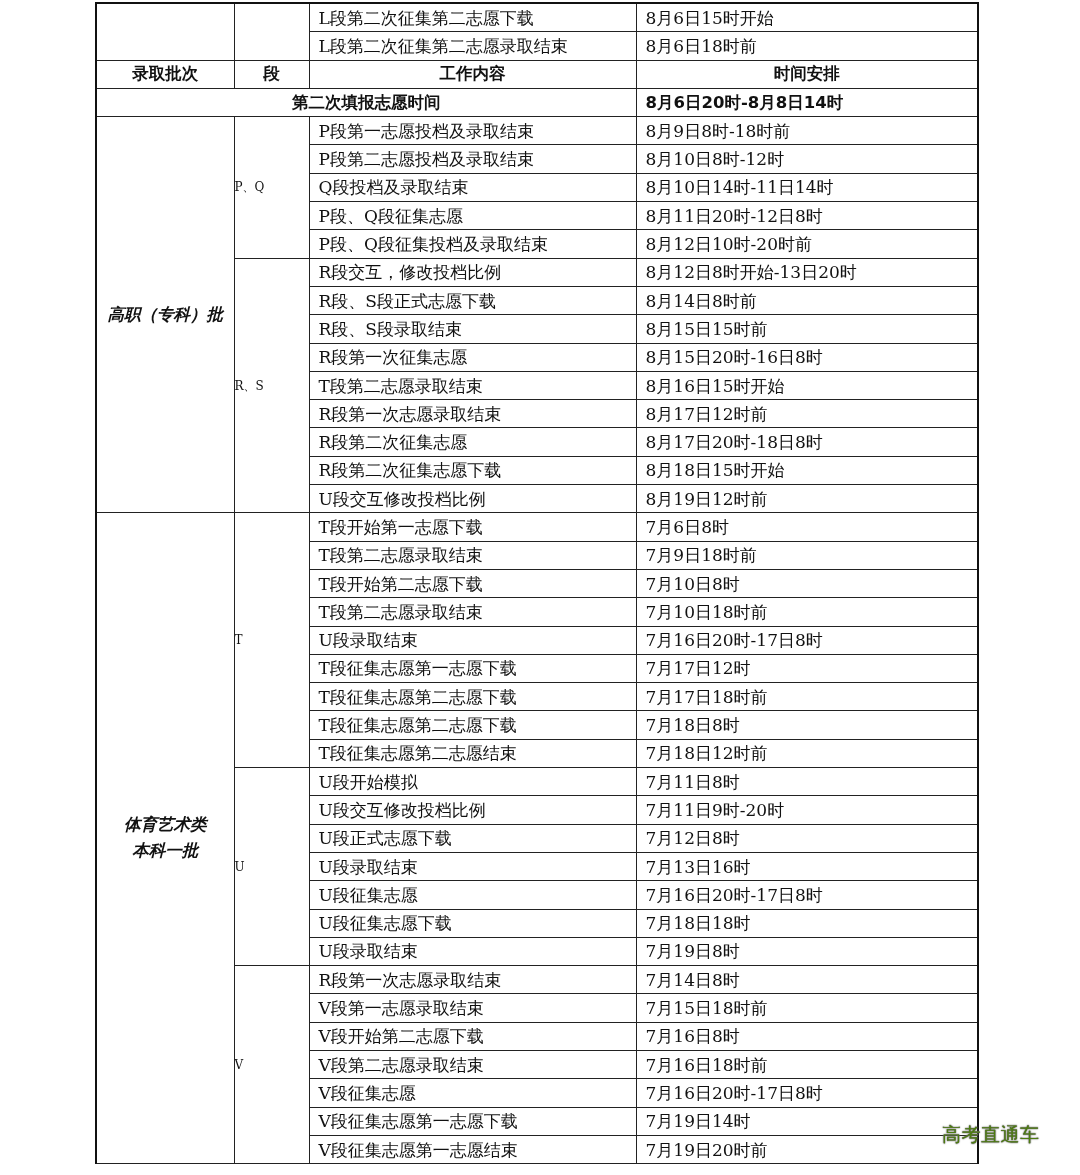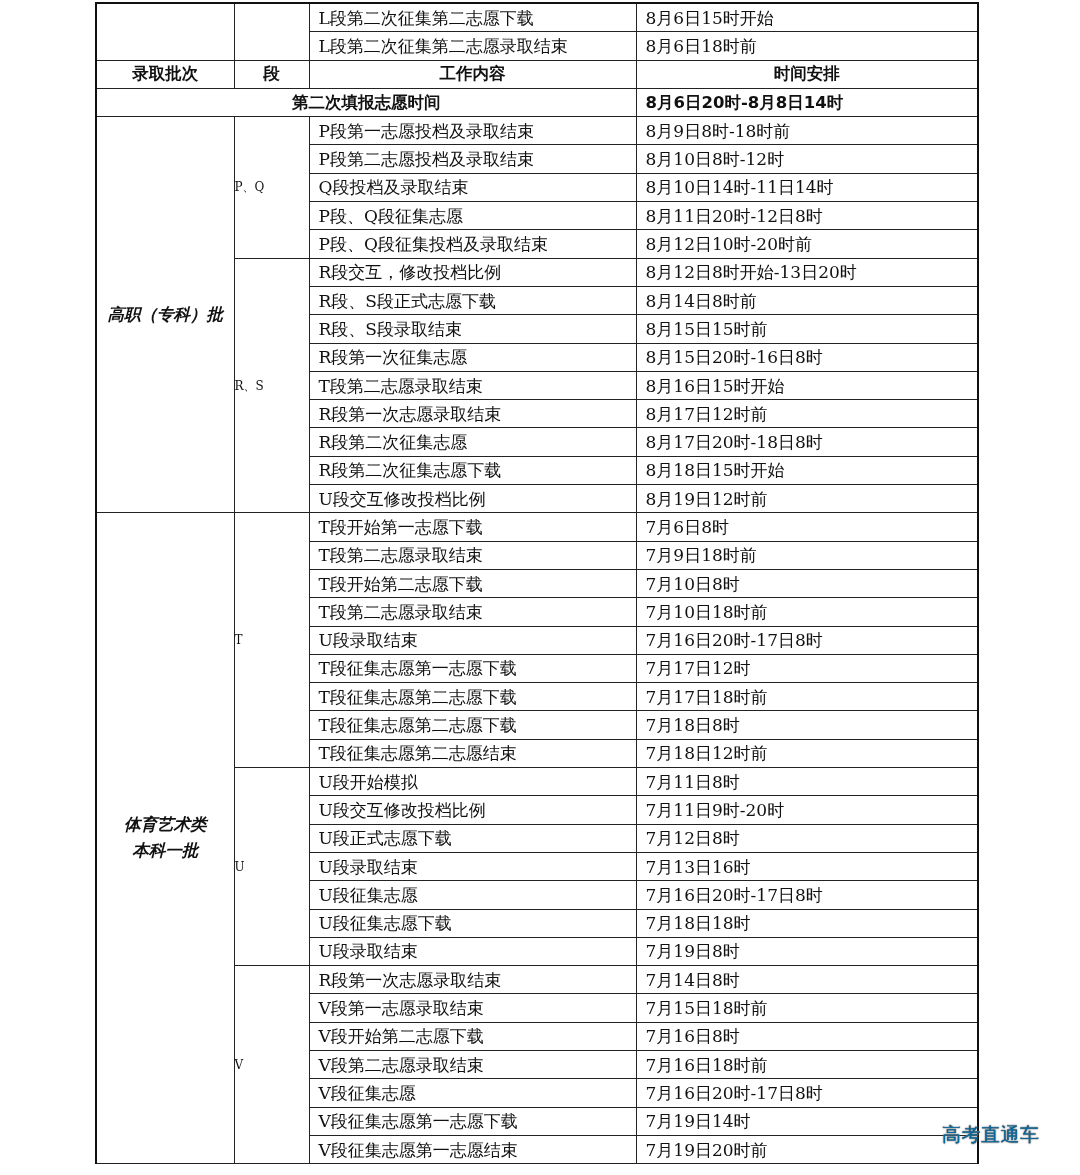--- a/index.html
+++ b/index.html
@@ -69,21 +69,21 @@
     line-height: 26px;
     white-space: normal;
     font-style: italic;
   }
   .watermark {
     position: absolute;
     left: 942px;
     top: 1122px;
     font-family: Liberation Mono, monospace;
     font-size: 19px;
-    color: #0369a1;
+    color: #4d7c0f;
     letter-spacing: 0.5px;
     text-shadow: 0 0 1px #666, 0 0 1px #666, 0 0 2px #888;
     pointer-events: none;
   }
 </style>
 </head>
 <body>
 
 <div class="sheet">
   <table class="schedule">

